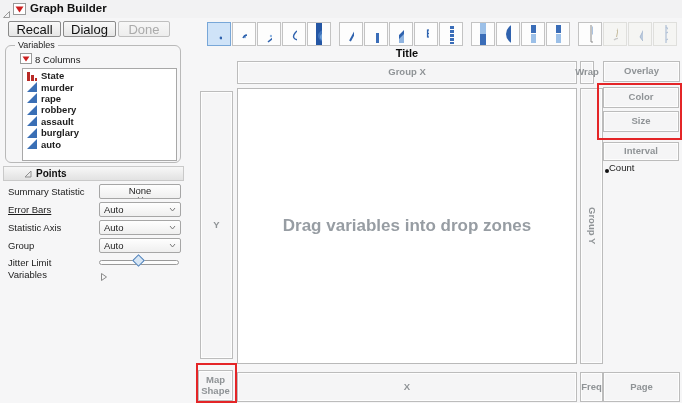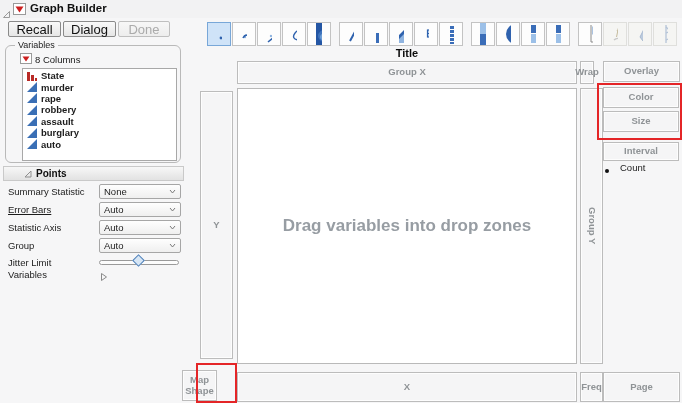--- a/index.html
+++ b/index.html
@@ -59,21 +59,21 @@
           box-shadow:inset 0 0 0 1px #fdfdfd; display:flex; align-items:center; justify-content:center;
           color:#8f9396; font-size:9.5px; font-weight:600; text-align:center; line-height:1.15; }
   .plot { position:absolute; left:237px; top:88px; width:340px; height:276px;
           background:#fff; border:1px solid #b9b9b9;
           display:flex; align-items:center; justify-content:center; }
   .plot-msg { font-size:17px; font-weight:700; color:#979da3; }
   .graph-title { position:absolute; left:237px; top:47px; width:340px; text-align:center;
                  font-size:11px; font-weight:700; color:#0d0d0d; }
   .vtext { writing-mode:vertical-rl; }
   .hl { position:absolute; border:2.5px solid #e42527; pointer-events:none; }
-  .legend-item { position:absolute; left:605px; top:162px; display:flex; align-items:flex-end; gap:11px;
+  .legend-item { position:absolute; left:605px; top:162px; display:flex; align-items:flex-end; gap:0;
                  font-size:9.5px; color:#1a1a1a; }
   .legend-dot { width:4px; height:4px; border-radius:50%; background:#111; }
   .bottom-strip { position:absolute; left:0; top:403px; width:682px; height:5px; background:#fff; }
 </style>
 </head>
 <body>
 
 <div class="win-header">
   <span class="tri-open">
     <svg width="9" height="9">
@@ -150,21 +150,21 @@
 </div>
 
 <div class="phead">
   <svg width="8" height="8">
       <path d="M1,7 L7,7 L7,1 Z" fill="none" stroke="#8f8f8f"></path>
     </svg>
   <span>Points</span>
 </div>
 
 <span class="prow-label" style="top:186px;">Summary Statistic</span>
-<div class="dd" style="top:184px;">
+<div class="dd" style="top:184px;flex-direction:column;">
   <span>None</span>
   <svg width="7" height="5">
       <path d="M1,1 L3.5,4 L6,1" fill="none" stroke="#7a7a7a"></path>
     </svg>
 </div>
 
 <span class="prow-label" style="top:204px;text-decoration:underline;">Error Bars</span>
 <div class="dd" style="top:202px;">
   <span>Auto</span>
   <svg width="7" height="5">
@@ -389,21 +389,21 @@
 </div>
 
 <div class="zone" style="left:200px; top:91px; width:33px; height:268px;">Y</div>
 
 <div class="plot">
   <span class="plot-msg">Drag variables into drop zones</span>
 </div>
 
 <div class="zone vtext" style="left:580px; top:88px; width:23px; height:276px;">Group Y</div>
 
-<div class="zone" style="left:182px; top:370px; width:35px; height:31px;">Map Shape</div>
+<div class="zone" style="left:198px; top:370px; width:35px; height:31px;">Map Shape</div>
 <div class="zone" style="left:237px; top:372px; width:340px; height:30px;">X</div>
 <div class="zone" style="left:580px; top:372px; width:23px; height:30px;">Freq</div>
 <div class="zone" style="left:603px; top:372px; width:77px; height:30px;">Page</div>
 
 <div class="hl" style="left:597px; top:83px; width:85px; height:57px;"></div>
 <div class="hl" style="left:196px; top:363px; width:41px; height:40px;"></div>
 
 <div class="bottom-strip"></div>
 
 </body></html>

